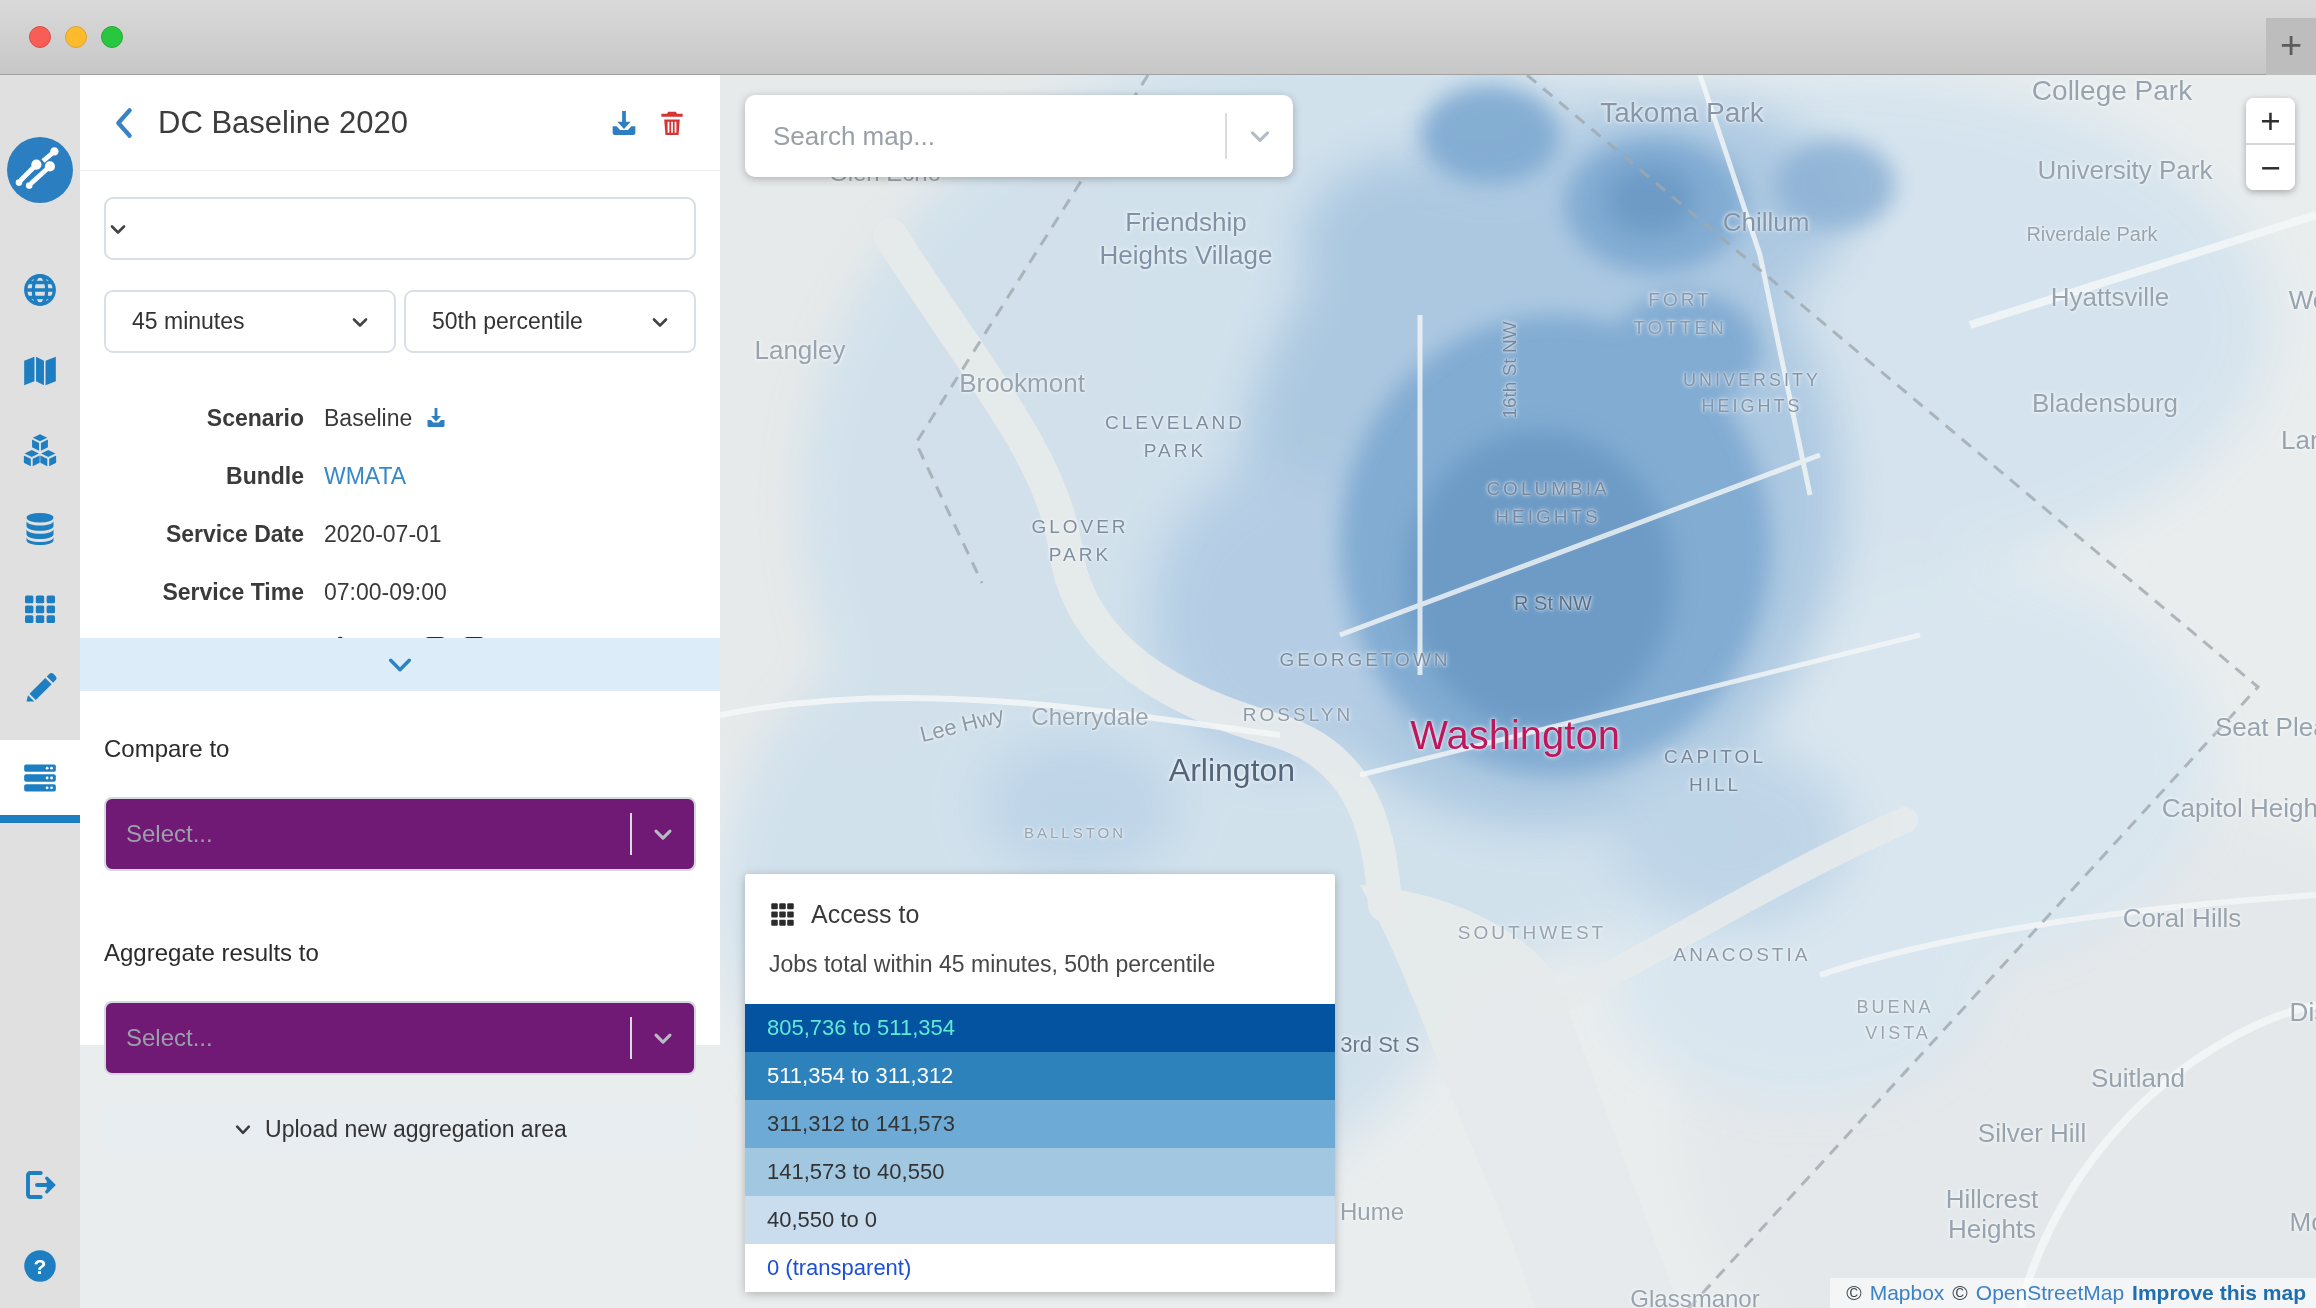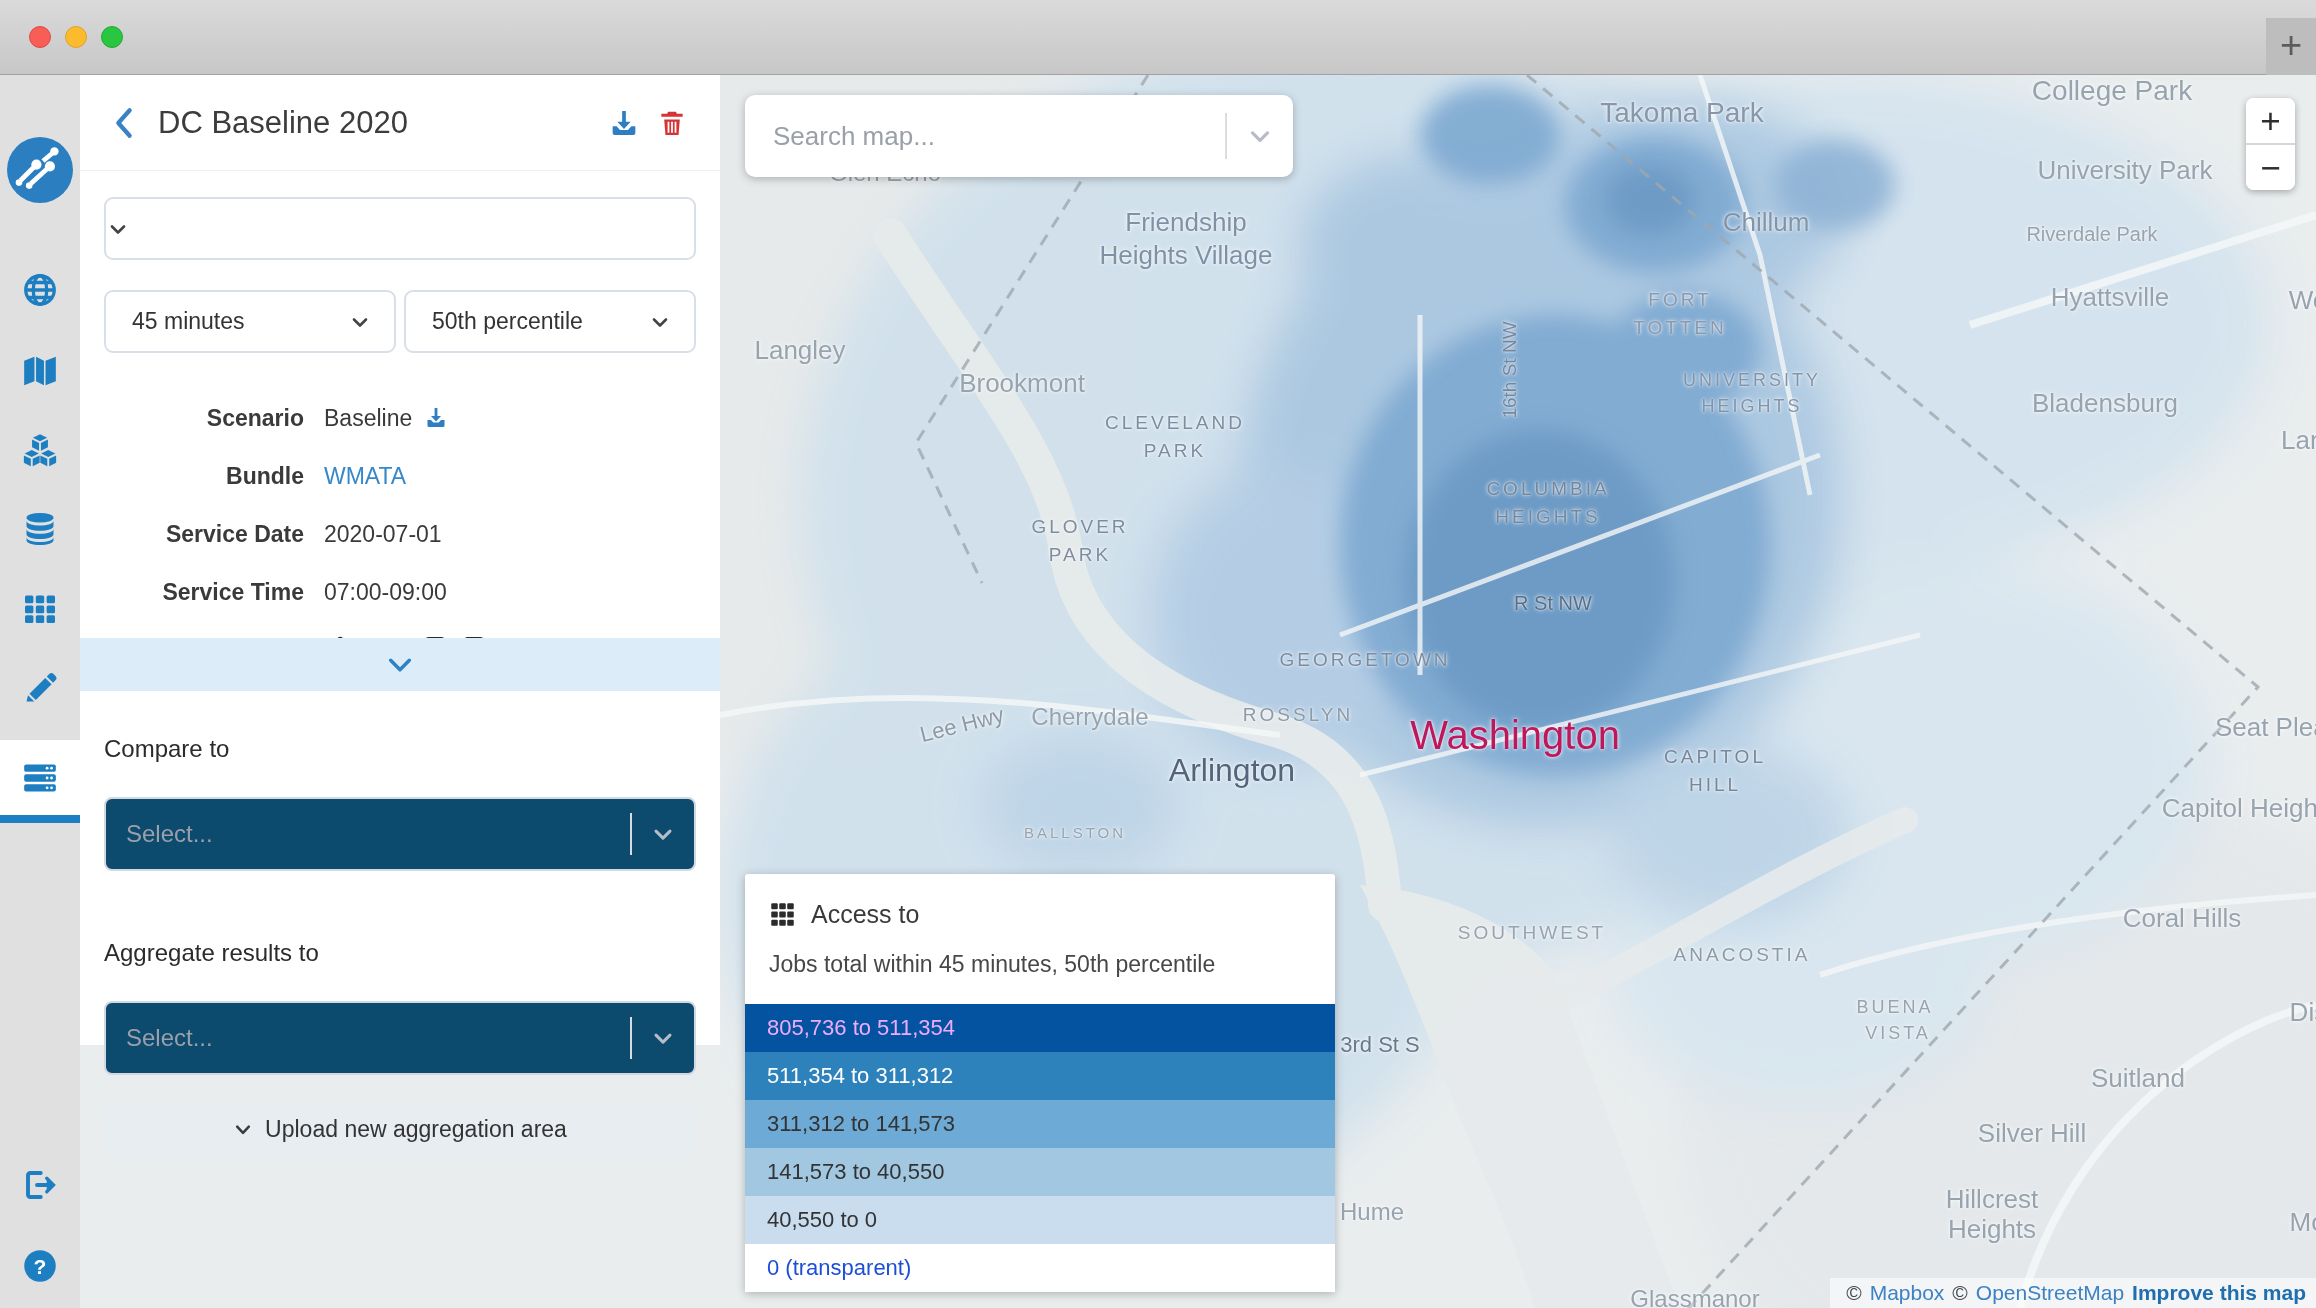--- a/index.html
+++ b/index.html
@@ -48,21 +48,21 @@
   .dvalue.link { color:#3788c9; cursor:pointer; }
   .modes-icons { display:flex; align-items:center; gap:9px; }
   .mode-letter { font-size:27px; font-weight:bold; color:#2b2b2b; }
 
   .expander { position:absolute; left:0; top:563px; width:640px; height:53px; background:#dcedf9;
     display:flex; align-items:center; justify-content:center; cursor:pointer; }
 
   .section-label { font-size:24px; color:#2b2b2b; font-weight:500; }
   .compare-label { margin-top:118px; }
   .agg-label { margin-top:68px; }
-  .rselect { position:relative; height:74px; border:2px solid #d4d8df; border-radius:8px; background:#0c4a6e;
+  .rselect { position:relative; height:74px; border:2px solid #d4d8df; border-radius:8px; background:#701a75;
     display:flex; align-items:center; margin-top:34px; cursor:pointer; }
   .rselect .placeholder { font-size:24px; color:#9aa0aa; padding-left:20px; flex:1; }
   .rselect .sep { width:2px; height:42px; background:#d8dce1; }
   .rselect .chev { width:62px; display:flex; align-items:center; justify-content:center; }
 
   .upload-btn { margin-top:28px; height:53px; background:#e8edf2; border-radius:8px;
     display:flex; align-items:center; justify-content:center; gap:12px; cursor:pointer; }
   .upload-btn span { font-size:23px; color:#333; }
 
   
@@ -535,21 +535,21 @@
               <rect x="16.2" y="9.3" width="5.8" height="5.4" rx="1"></rect>
               <rect x="2" y="16.6" width="5.8" height="5.4" rx="1"></rect>
               <rect x="9.1" y="16.6" width="5.8" height="5.4" rx="1"></rect>
               <rect x="16.2" y="16.6" width="5.8" height="5.4" rx="1"></rect>
             </svg>
           <span class="legend-title">Access to</span>
         </div>
         <div class="legend-sub">Jobs total within 45 minutes, 50th percentile</div>
       </div>
       <div id="legend-rows">
-          <div class="legend-row" style="background: rgb(3, 83, 160); color: #f0abfc;">805,736 to 511,354</div>
+          <div class="legend-row" style="background: rgb(3, 83, 160); color: #5eead4;">805,736 to 511,354</div>
           <div class="legend-row" style="background: rgb(46, 130, 188); color: rgb(255, 255, 255);">511,354 to 311,312</div>
           <div class="legend-row" style="background: rgb(109, 171, 214); color: rgb(51, 51, 51);">311,312 to 141,573</div>
           <div class="legend-row" style="background: rgb(162, 200, 225); color: rgb(51, 51, 51);">141,573 to 40,550</div>
           <div class="legend-row" style="background: rgb(201, 221, 239); color: rgb(51, 51, 51);">40,550 to 0</div>
           <div class="legend-row" style="background: rgb(255, 255, 255); color: #1d4ed8;">0 (transparent)</div>
         </div>
     </div>
 
     <div class="attribution">
       <span class="copy">©</span>

